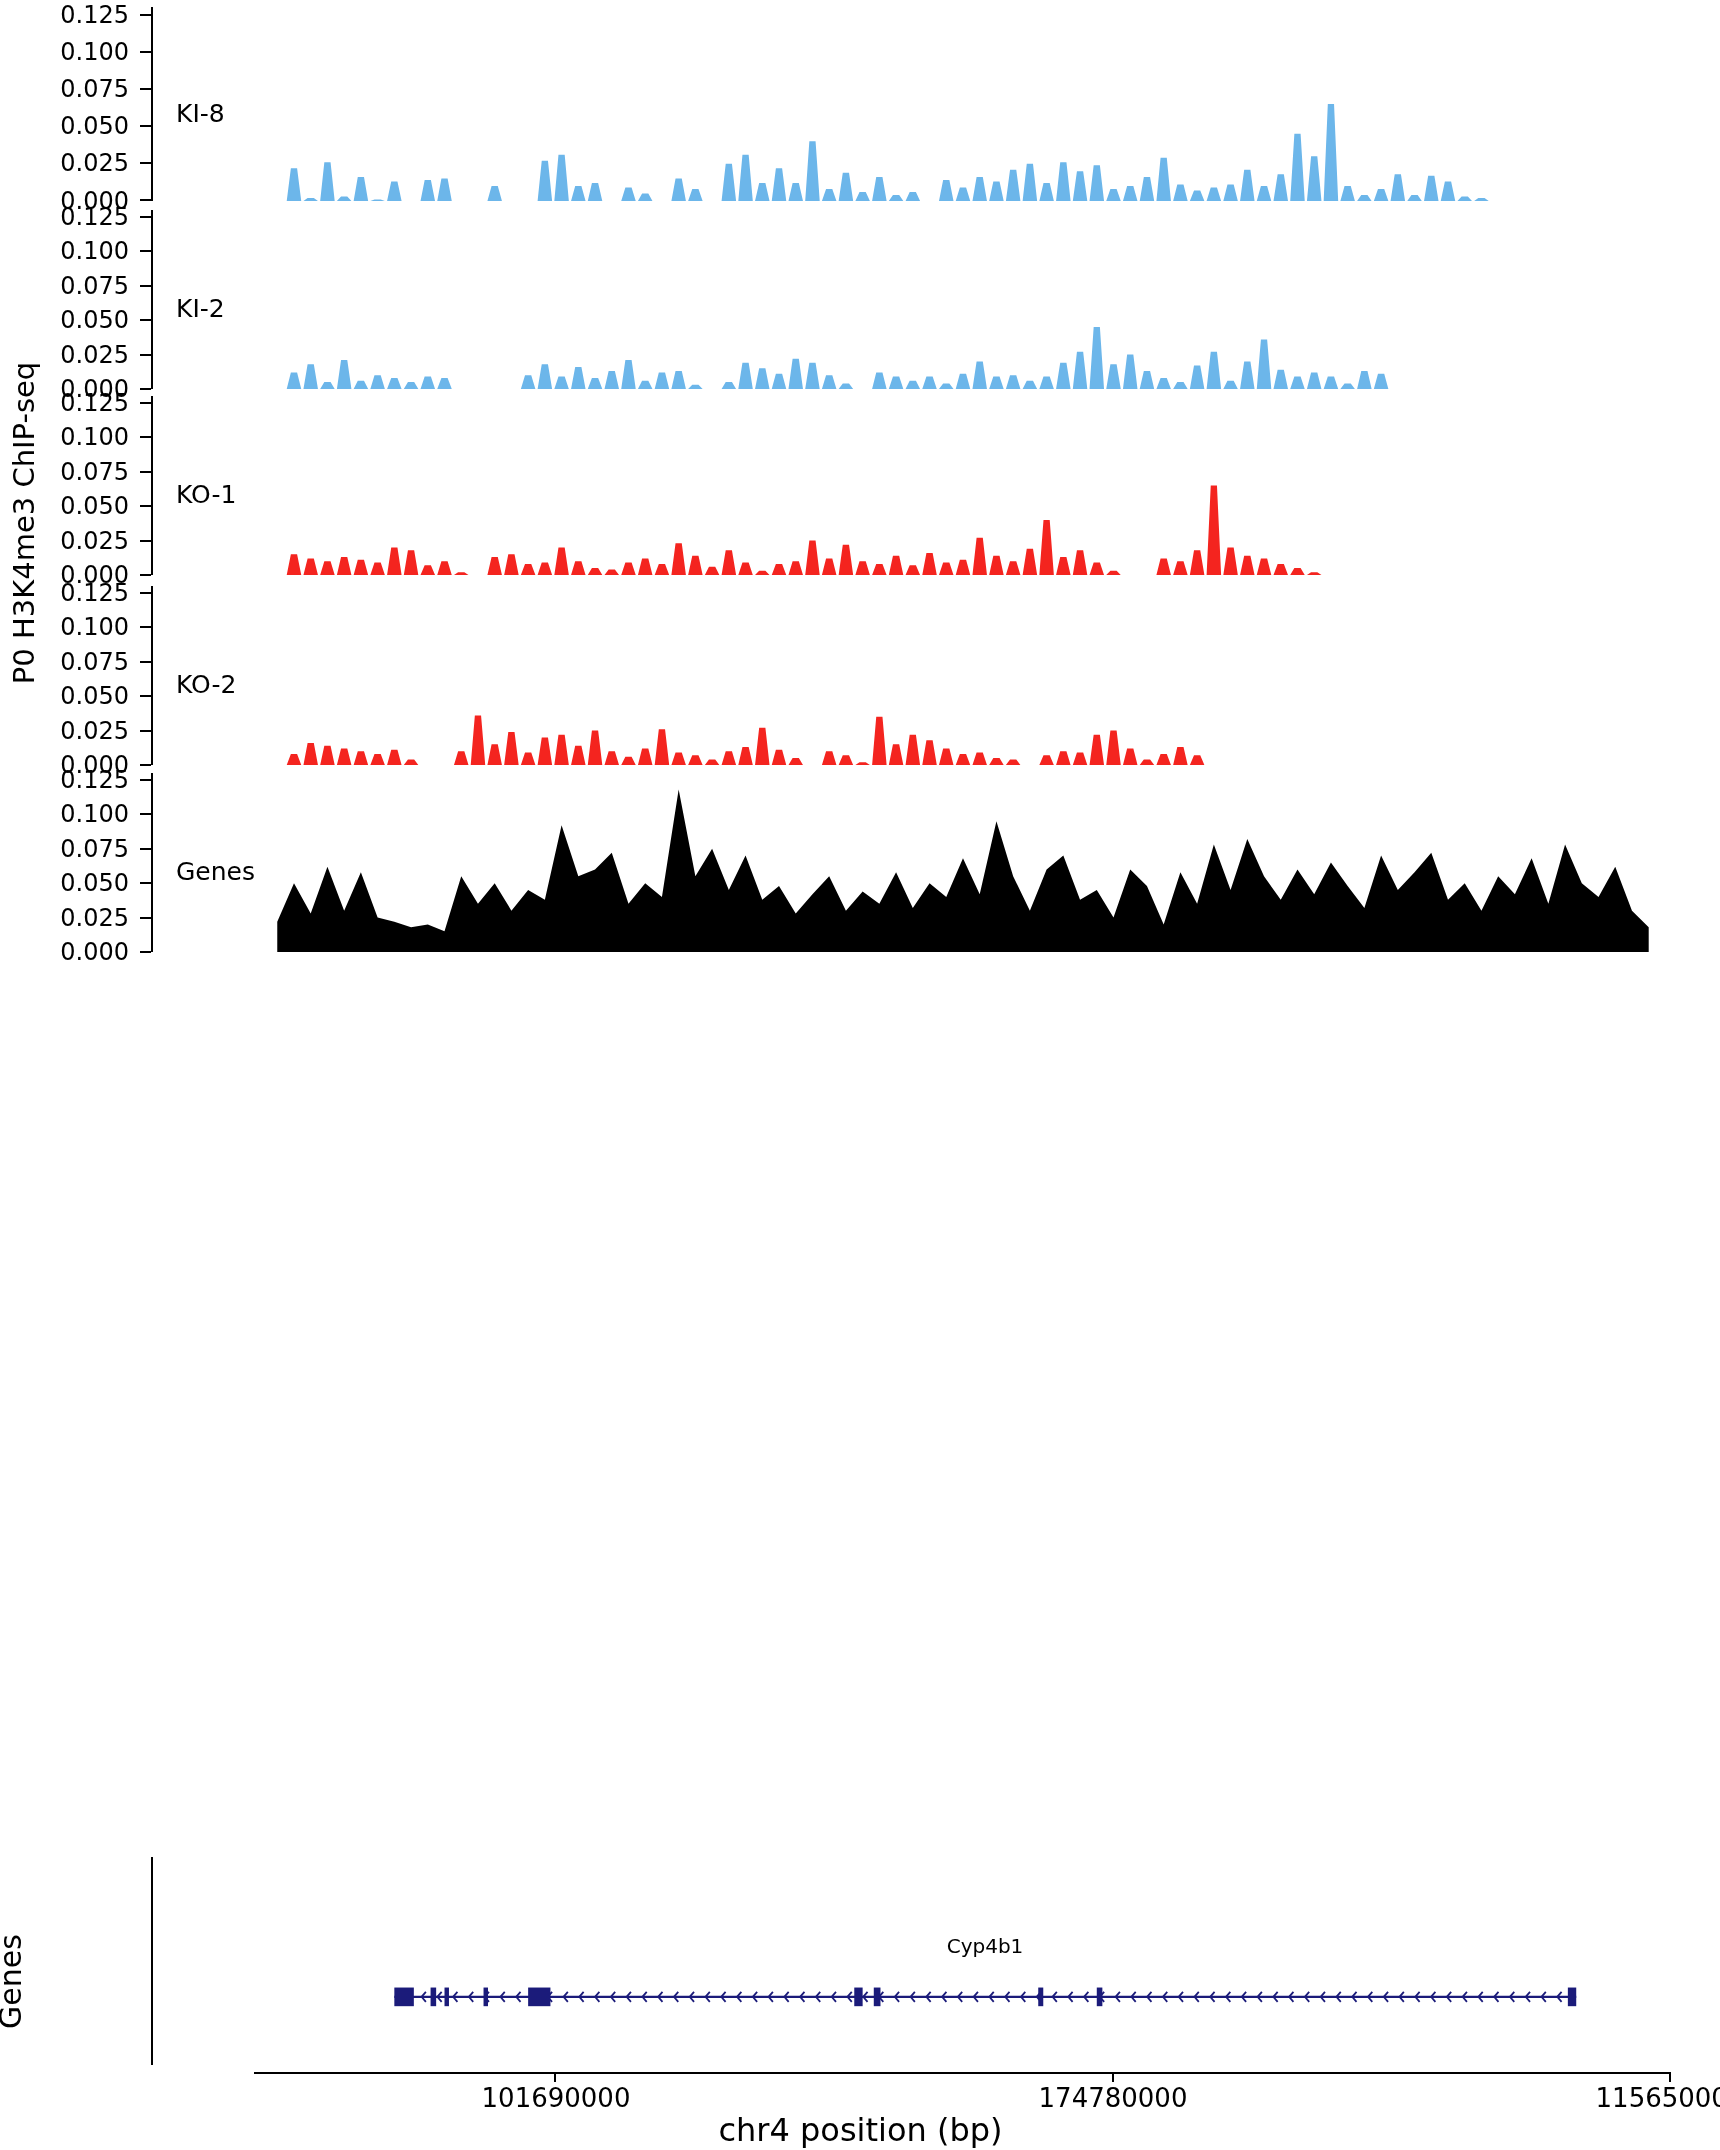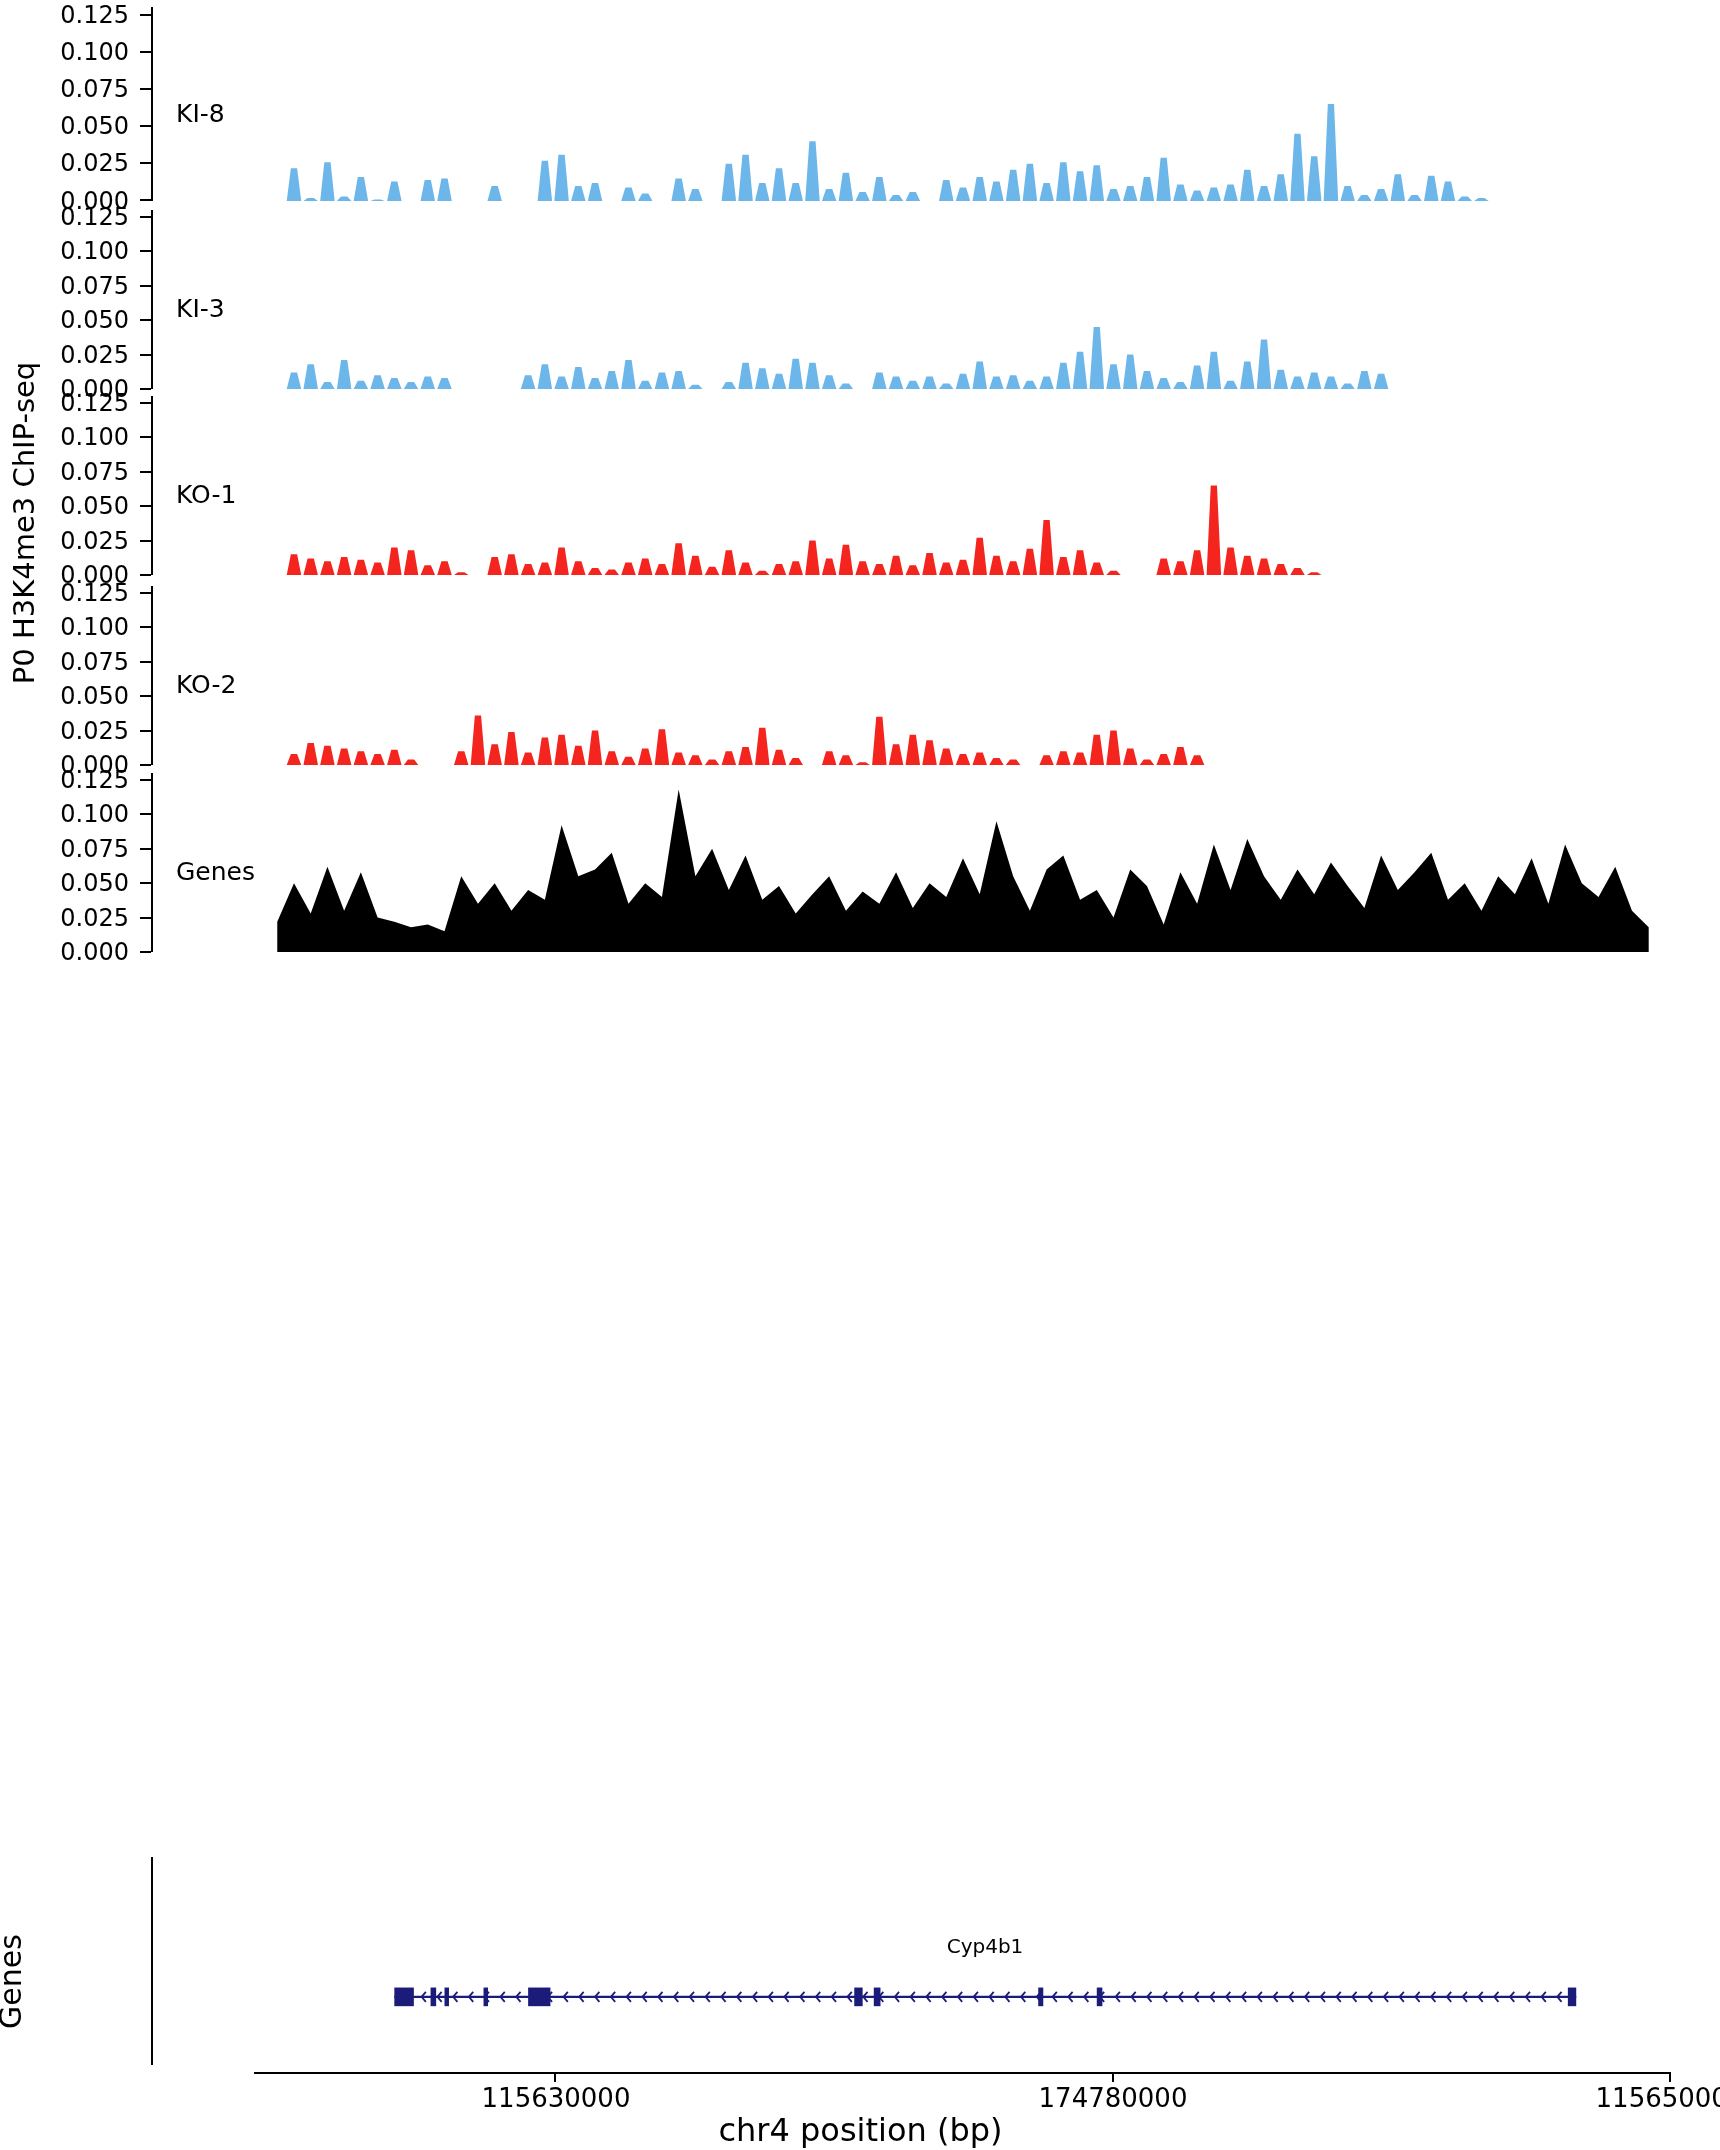--- a/index.html
+++ b/index.html
@@ -180,21 +180,21 @@
         <div class="tick" style="top: 144px;"></div>
         <div class="ticklabel-wrap" style="top: 145px;">0.025</div>
         <div class="tick" style="top: 109px;"></div>
         <div class="ticklabel-wrap" style="top: 110px;">0.050</div>
         <div class="tick" style="top: 75px;"></div>
         <div class="ticklabel-wrap" style="top: 76px;">0.075</div>
         <div class="tick" style="top: 40px;"></div>
         <div class="ticklabel-wrap" style="top: 41px;">0.100</div>
         <div class="tick" style="top: 5.8px;"></div>
         <div class="ticklabel-wrap" style="top: 6.9px;">0.125</div>
-        <div class="track-name" style="left: 25px; top: 84px;">KI-3</div>
+        <div class="track-name" style="left: 25px; top: 84px;">KI-2</div>
         <div class="plotarea">
           <svg viewBox="0 0 2120 250" preserveAspectRatio="none">
             <path d="M 176.10236220472441 250 L 165.98650854618782 250 L 171.76699635106587 250 L 180.43772805838296 250 L 186.218215863261 250 L 189.31328019973114 250 L 195.0937680046092 226.92307692307693 L 203.76449971192628 226.92307692307693 L 209.54498751680433 250 L 212.64005185327443 250 L 218.42053965815248 215.3846153846154 L 227.09127136546957 215.3846153846154 L 232.87175917034762 250 L 235.96682350681772 250 L 241.74731131169577 240.3846153846154 L 250.41804301901286 240.3846153846154 L 256.1985308238909 250 L 259.29359516036106 250 L 265.07408296523914 209.6153846153846 L 273.7448146725562 209.6153846153846 L 279.52530247743425 250 L 282.62036681390435 250 L 288.40085461878243 238.46153846153845 L 297.07158632609946 238.46153846153845 L 302.85207413097754 250 L 305.94713846744764 250 L 311.7276262723257 230.76923076923077 L 320.39835797964275 230.76923076923077 L 326.17884578452083 250 L 329.273910120991 250 L 335.05439792586907 234.6153846153846 L 343.7251296331861 234.6153846153846 L 349.5056174380642 250 L 352.6006817745343 250 L 358.38116957941236 240.3846153846154 L 367.0519012867294 240.3846153846154 L 372.83238909160747 250 L 375.92745342807757 250 L 381.70794123295565 232.69230769230768 L 390.3786729402727 232.69230769230768 L 396.15916074515076 250 L 399.2542250816209 250 L 405.034712886499 234.6153846153846 L 413.705444593816 234.6153846153846 L 419.4859323986941 250 L 422.58099673516415 250 L 428.3614845400422 250 L 437.03221624735926 250 L 442.81270405223734 250 L 445.9077683887075 250 L 451.6882561935856 250 L 460.3589879009026 250 L 466.1394757057807 250 L 469.23454004225084 250 L 475.0150278471289 250 L 483.68575955444595 250 L 489.46624735932403 250 L 492.56131169579413 250 L 498.3417995006722 250 L 507.01253120798924 250 L 512.7930190128673 250 L 515.8880833493374 250 L 521.6685711542154 230.76923076923077 L 530.3393028615326 230.76923076923077 L 536.1197906664106 250 L 539.2148550028807 250 L 544.9953428077587 215.3846153846154 L 553.6660745150758 215.3846153846154 L 559.4465623199538 250 L 562.541626656424 250 L 568.322114461302 232.69230769230768 L 576.9928461686192 232.69230769230768 L 582.7733339734972 250 L 585.8683983099673 250 L 591.6488861148454 219.23076923076923 L 600.3196178221625 219.23076923076923 L 606.1001056270405 250 L 609.1951699635107 250 L 614.9756577683887 234.6153846153846 L 623.6463894757059 234.6153846153846 L 629.4268772805839 250 L 632.5219416170539 250 L 638.302429421932 225 L 646.9731611292491 225 L 652.7536489341271 250 L 655.8487132705973 250 L 661.6292010754753 209.6153846153846 L 670.2999327827924 209.6153846153846 L 676.0804205876705 250 L 679.1754849241406 250 L 684.9559727290186 238.46153846153845 L 693.6267044363358 238.46153846153845 L 699.4071922412138 250 L 702.5022565776839 250 L 708.2827443825619 226.92307692307693 L 716.953476089879 226.92307692307693 L 722.733963894757 250 L 725.8290282312272 250 L 731.6095160361052 225 L 740.2802477434224 225 L 746.0607355483004 250 L 749.1557998847705 250 L 754.9362876896486 244.23076923076923 L 763.6070193969657 244.23076923076923 L 769.3875072018437 250 L 772.4825715383138 250 L 778.2630593431918 250 L 786.933791050509 250 L 792.714278855387 250 L 795.8093431918571 250 L 801.5898309967351 240.3846153846154 L 810.2605627040523 240.3846153846154 L 816.0410505089303 250 L 819.1361148454004 250 L 824.9166026502784 213.46153846153845 L 833.5873343575955 213.46153846153845 L 839.3678221624735 250 L 842.4628864989437 250 L 848.2433743038217 221.15384615384616 L 856.9141060111389 221.15384615384616 L 862.6945938160169 250 L 865.789658152487 250 L 871.5701459573651 228.84615384615384 L 880.2408776646822 228.84615384615384 L 886.0213654695602 250 L 889.1164298060303 250 L 894.8969176109083 207.69230769230768 L 903.5676493182254 207.69230769230768 L 909.3481371231035 250 L 912.4432014595737 250 L 918.2236892644518 213.46153846153845 L 926.8944209717689 213.46153846153845 L 932.6749087766469 250 L 935.769973113117 250 L 941.550460917995 230.76923076923077 L 950.2211926253121 230.76923076923077 L 956.0016804301902 250 L 959.0967447666602 250 L 964.8772325715382 242.30769230769232 L 973.5479642788554 242.30769230769232 L 979.3284520837334 250 L 982.4235164202036 250 L 988.2040042250816 250 L 996.8747359323987 250 L 1002.6552237372767 250 L 1005.7502880737469 250 L 1011.5307758786249 226.92307692307693 L 1020.2015075859421 226.92307692307693 L 1025.98199539082 250 L 1029.0770597272901 250 L 1034.8575475321682 232.69230769230768 L 1043.528279239485 232.69230769230768 L 1049.308767044363 250 L 1052.4038313808335 250 L 1058.1843191857115 238.46153846153845 L 1066.8550508930284 238.46153846153845 L 1072.6355386979064 250 L 1075.7306030343768 250 L 1081.5110908392548 232.69230769230768 L 1090.1818225465718 232.69230769230768 L 1095.9623103514498 250 L 1099.0573746879202 250 L 1104.8378624927982 242.30769230769232 L 1113.508594200115 242.30769230769232 L 1119.2890820049931 250 L 1122.3841463414635 250 L 1128.1646341463415 228.84615384615384 L 1136.8353658536585 228.84615384615384 L 1142.6158536585365 250 L 1145.7109179950069 250 L 1151.491405799885 211.53846153846155 L 1160.1621375072018 211.53846153846155 L 1165.9426253120798 250 L 1169.03768964855 250 L 1174.818177453428 232.69230769230768 L 1183.488909160745 232.69230769230768 L 1189.269396965623 250 L 1192.3644613020936 250 L 1198.1449491069716 230.76923076923077 L 1206.8156808142885 230.76923076923077 L 1212.5961686191665 250 L 1215.691232955637 250 L 1221.471720760515 238.46153846153845 L 1230.1424524678318 238.46153846153845 L 1235.9229402727099 250 L 1239.01800460918 250 L 1244.798492414058 232.69230769230768 L 1253.469224121375 232.69230769230768 L 1259.249711926253 250 L 1262.3447762627234 250 L 1268.1252640676014 213.46153846153845 L 1276.7959957749183 213.46153846153845 L 1282.5764835797963 250 L 1285.6715479162665 250 L 1291.4520357211445 198.0769230769231 L 1300.1227674284614 198.0769230769231 L 1305.9032552333395 250 L 1308.99831956981 250 L 1314.778807374688 163.46153846153845 L 1323.449539082005 163.46153846153845 L 1329.230026886883 250 L 1332.3250912233534 250 L 1338.1055790282314 215.3846153846154 L 1346.7763107355483 215.3846153846154 L 1352.5567985404264 250 L 1355.6518628768965 250 L 1361.4323506817746 201.9230769230769 L 1370.1030823890915 201.9230769230769 L 1375.8835701939695 250 L 1378.9786345304399 250 L 1384.759122335318 225 L 1393.4298540426348 225 L 1399.2103418475128 250 L 1402.3054061839832 250 L 1408.0858939888612 234.6153846153846 L 1416.7566256961782 234.6153846153846 L 1422.5371135010562 250 L 1425.6321778375263 250 L 1431.4126656424044 240.3846153846154 L 1440.0833973497213 240.3846153846154 L 1445.8638851545993 250 L 1448.95894949107 250 L 1454.739437295948 217.30769230769232 L 1463.4101690032649 217.30769230769232 L 1469.1906568081429 250 L 1472.2857211446133 250 L 1478.0662089494913 198.0769230769231 L 1486.7369406568082 198.0769230769231 L 1492.5174284616862 250 L 1495.6124927981564 250 L 1501.3929806030344 238.46153846153845 L 1510.0637123103513 238.46153846153845 L 1515.8442001152293 250 L 1518.9392644516997 250 L 1524.7197522565777 211.53846153846155 L 1533.3904839638947 211.53846153846155 L 1539.1709717687727 250 L 1542.2660361052428 250 L 1548.0465239101209 180.76923076923077 L 1556.7172556174378 180.76923076923077 L 1562.4977434223158 250 L 1565.5928077587864 250 L 1571.3732955636644 223.0769230769231 L 1580.0440272709814 223.0769230769231 L 1585.8245150758594 250 L 1588.9195794123298 250 L 1594.7000672172078 232.69230769230768 L 1603.3707989245247 232.69230769230768 L 1609.1512867294027 250 L 1612.246351065873 250 L 1618.026838870751 226.92307692307693 L 1626.6975705780678 226.92307692307693 L 1632.4780583829458 250 L 1635.5731227194162 250 L 1641.3536105242943 232.69230769230768 L 1650.0243422316112 232.69230769230768 L 1655.8048300364892 250 L 1658.8998943729596 250 L 1664.6803821778376 242.30769230769232 L 1673.3511138851545 242.30769230769232 L 1679.1316016900325 250 L 1682.226666026503 250 L 1688.007153831381 225 L 1696.6778855386979 225 L 1702.4583733435759 250 L 1705.5534376800463 250 L 1711.3339254849243 228.84615384615384 L 1720.0046571922412 228.84615384615384 L 1725.7851449971192 250 L 1728.8802093335896 250 L 1734.6606971384676 250 L 1743.3314288457846 250 L 1749.1119166506626 250 L 1752.2069809871327 250 L 1757.9874687920108 250 L 1766.6582004993277 250 L 1772.4386883042057 250 L 1775.533752640676 250 L 1781.314240445554 250 L 1789.984972152871 250 L 1795.765459957749 250 L 1798.8605242942194 250 L 1804.6410120990975 250 L 1813.3117438064144 250 L 1819.0922316112924 250 L 1822.1872959477628 250 L 1827.9677837526408 250 L 1836.6385154599577 250 L 1842.4190032648357 250 L 1845.5140676013061 250 L 1851.2945554061841 250 L 1859.965287113501 250 L 1865.745774918379 250 L 1868.8408392548492 250 L 1874.6213270597273 250 L 1883.2920587670442 250 L 1889.0725465719222 250 L 1892.1676109083926 250 L 1897.9480987132706 250 L 1906.6188304205875 250 L 1912.3993182254655 250 L 1915.494382561936 250 L 1921.274870366814 250 L 1929.9456020741309 250 L 1935.726089879009 250 L 1938.8211542154793 250 L 1944.6016420203573 250 L 1953.2723737276742 250 L 1959.0528615325522 250 L 1962.1479258690226 250 L 1967.9284136739006 250 L 1976.5991453812176 250 L 1982.3796331860956 250 L 1985.474697522566 250 L 1991.255185327444 250 L 1999.925917034761 250 L 2005.706404839639 250 L 2008.801469176109 250 L 2014.5819569809871 250 L 2023.252688688304 250 L 2029.033176493182 250 L 2032.1282408296524 250 L 2037.9087286345305 250 L 2046.5794603418474 250 L 2052.3599481467254 250 L 2055.4550124831953 250 L 2061.2355002880736 250 L 2069.9062319953905 250 L 2075.6867198002687 250 L 2078.781784136739 250 L 2084.5622719416174 250 L 2093.2330036489343 250 L 2099.0134914538125 250 L 2088.897637795276 250 Z" fill="#6cb6ea" stroke="none"></path>
           </svg>
         </div>
       </div>
       <div class="track" style="top: 396px; height: 179px;">
         <div class="axis-line" style="height: 179px;"></div>
         <div class="tick" style="top: 178px;"></div>
         <div class="ticklabel-wrap" style="top: 179px;">0.000</div>
@@ -349,21 +349,21 @@
           <rect x="1237.4704724409448" y="182" width="6.998031496063049" height="26" fill="#1b1b7a"></rect>
           <rect x="1319.1141732283465" y="182" width="7.77559055118104" height="26" fill="#1b1b7a"></rect>
           <rect x="1976.1515748031497" y="182" width="11.663385826771446" height="26" fill="#1b1b7a"></rect>
         </svg>
     </div>
     <div class="gene-name" id="gene-name-label" style="left: 834px; top: 77px;">Cyp4b1</div>
   </div>
 
   <div id="xaxis"></div>
   <div id="xticks-container">
-      <div class="xticklabel" style="left: 556px;">115630000</div>
+      <div class="xticklabel" style="left: 556px;">101690000</div>
       <div style="position: absolute; left: 554px; top: 2072px; width: 2.2px; height: 10px; background: rgb(0, 0, 0);"></div>
       <div class="xticklabel" style="left: 1113px;">174780000</div>
       <div style="position: absolute; left: 1112px; top: 2072px; width: 2.2px; height: 10px; background: rgb(0, 0, 0);"></div>
       <div class="xticklabel" style="left: 1670px;">115650000</div>
       <div style="position: absolute; left: 1669px; top: 2072px; width: 2.2px; height: 10px; background: rgb(0, 0, 0);"></div>
     </div>
   <div id="xlabel">chr4 position (bp)</div>
 
 </div>
 

